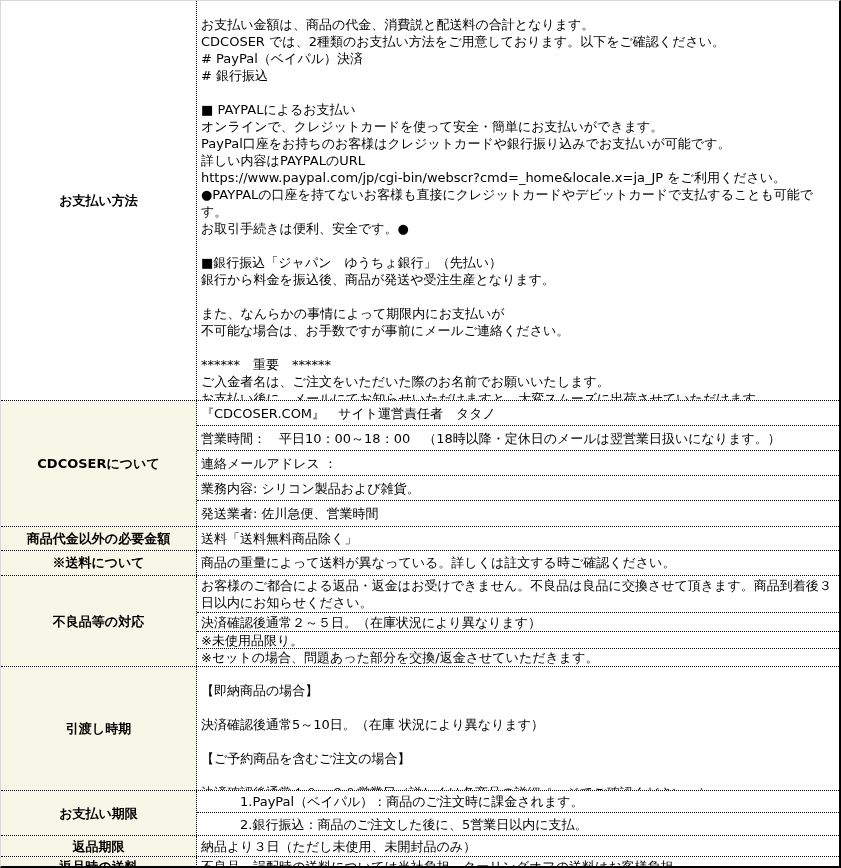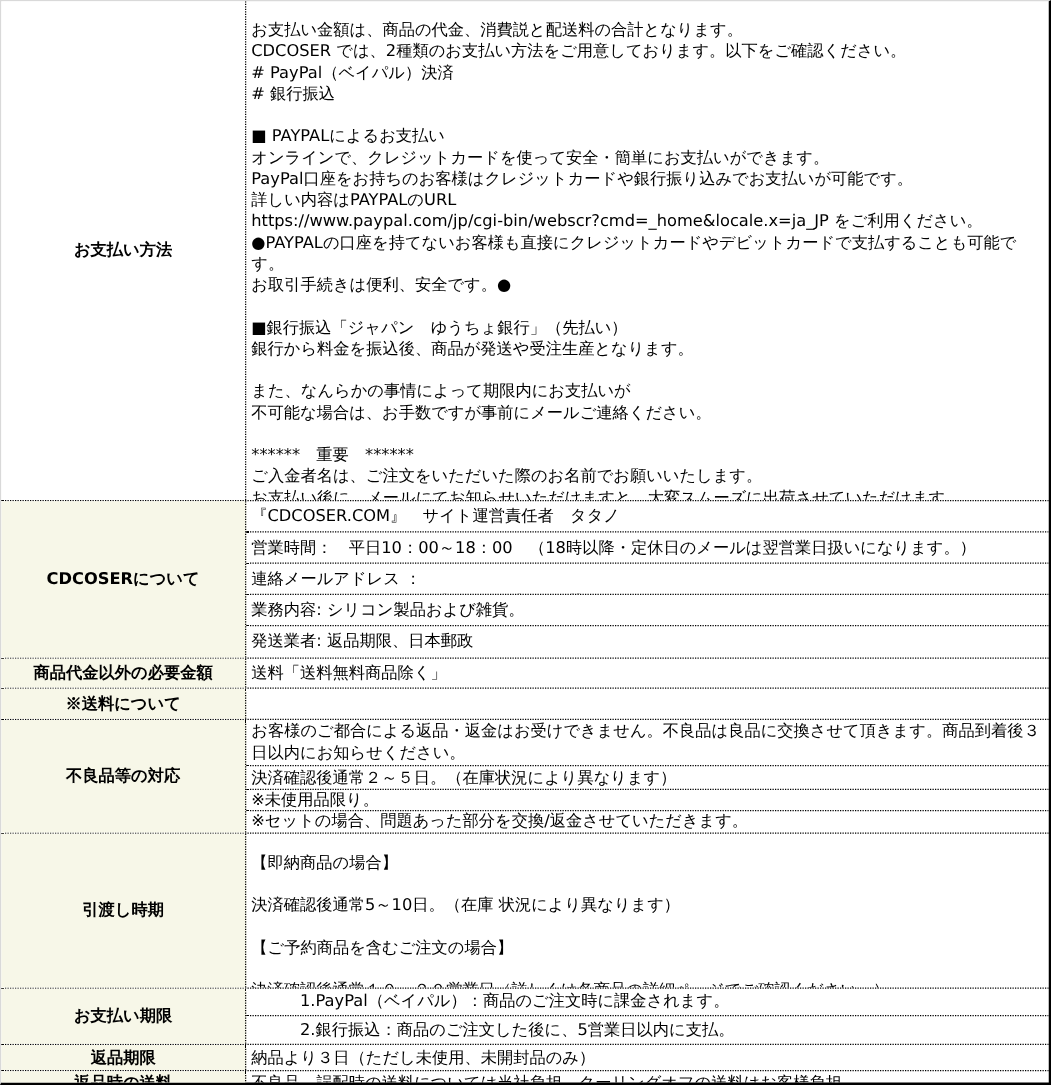--- a/index.html
+++ b/index.html
@@ -115,31 +115,32 @@
 ご協力いただけますようお願いいたします。</div>
   </div>
 
   <div class="row row-about">
     <div class="hcell">CDCOSERについて</div>
     <div class="subcol">
       <div class="subrow">『CDCOSER.COM』　サイト運営責任者　タタノ</div>
       <div class="subrow">営業時間：　平日10：00～18：00　（18時以降・定休日のメールは翌営業日扱いになります。）</div>
       <div class="subrow"><span>連絡メールアドレス ： </span><span class="bold">cdcoser@foxmail.com</span></div>
       <div class="subrow">業務内容: シリコン製品および雑貨。</div>
-      <div class="subrow">発送業者: 返品期限、日本郵政</div>
+      <div class="subrow">発送業者: 佐川急便、営業時間</div>
     </div>
   </div>
 
   <div class="row row-extra">
     <div class="hcell">商品代金以外の必要金額</div>
     <div class="ccell">送料「送料無料商品除く」</div>
   </div>
 
   <div class="row row-shipnote">
     <div class="hcell">※送料について</div>
+    <div class="ccell">商品の重量によって送料が異なっている。詳しくは註文する時ご確認ください。</div>
   </div>
 
   <div class="row row-defect">
     <div class="hcell">不良品等の対応</div>
     <div class="subcol">
       <div class="subrow top r-defect-0">お客様のご都合による返品・返金はお受けできません。不良品は良品に交換させて頂きます。商品到着後３日以内にお知らせください。</div>
       <div class="subrow r-defect-1">決済確認後通常２～５日。（在庫状況により異なります）</div>
       <div class="subrow r-defect-2">※未使用品限り。</div>
       <div class="subrow r-defect-3">※セットの場合、問題あった部分を交換/返金させていただきます。</div>
     </div>

